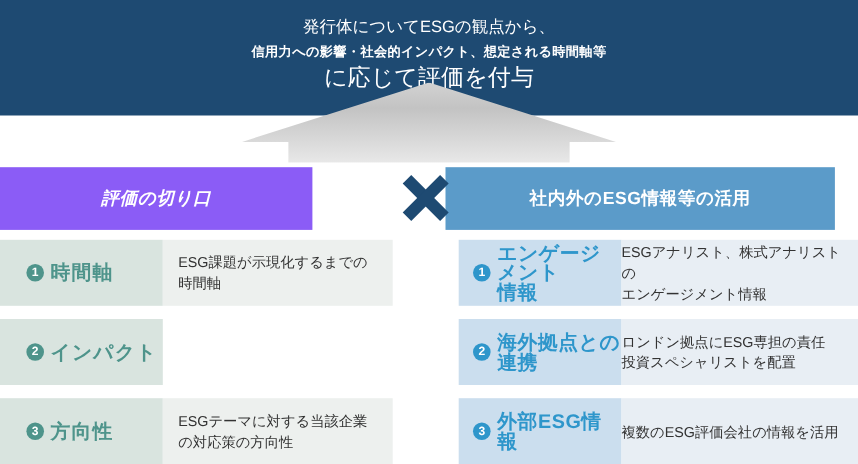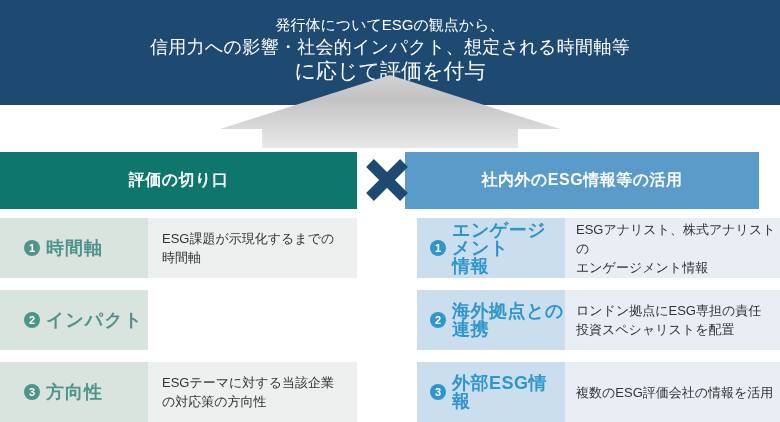--- a/index.html
+++ b/index.html
@@ -6,44 +6,44 @@
   .canvas {
     position:relative; width:780px; height:422px; overflow:hidden; background:#ffffff;
     font-family:"Liberation Sans","DejaVu Sans",sans-serif;
   }
   
   .banner {
     position:absolute; left:0; top:0; width:780px; height:105px;
     background:#1E4A72; color:#ffffff; text-align:center; z-index:1;
   }
   .banner .l1 { padding-top:14px; font-size:15px; line-height:21px; }
-  .banner .l2 { font-size:18px; font-weight:normal; line-height:25px; letter-spacing:0.3px; }
+  .banner .l2 { font-size:12px; font-weight:bold; line-height:25px; letter-spacing:0.3px; }
   .banner .l3 { font-size:21px; line-height:22px; }
   
   .up-arrow {
     position:absolute; left:220px; top:75px; width:340px; height:73px; z-index:2;
     background:linear-gradient(180deg,#d2d2d2 0%,#c3c3c3 32%,#e8e8e8 100%);
     clip-path:polygon(50% 0,100% 74%,87.6% 74%,87.6% 100%,12.4% 100%,12.4% 74%,0 74%);
   }
   
   .col-header {
     position:absolute; top:152px; height:57px; color:#ffffff; font-weight:bold;
     font-size:16px; display:flex; align-items:center; justify-content:center;
     letter-spacing:0.5px;
   }
-  .col-header.left  { left:0;     width:357px; background:#0f766e; }
+  .col-header.left  { left:0;     width:284px; background:#8b5cf6;font-style:italic; }
   .col-header.right { left:405px; width:354px; background:#5B9BC9; }
   .cross { position:absolute; left:363px; top:156px; width:48px; height:48px; }
   
   .cell { position:absolute; height:60px; display:flex; align-items:center; box-sizing:border-box; }
   .r1 { top:218px; } .r2 { top:290px; } .r3 { top:362px; }
   .label-cell.left  { left:0;     width:148px; background:#D9E4DF; padding-left:24px; }
   .desc-cell.left   { left:148px; width:209px; background:#EDF0EE; padding-left:14px; padding-right:2px; }
   .label-cell.right { left:417px; width:148px; background:#CBDEEE; padding-left:13px; }
-  .desc-cell.right  { left:565px; width:215px; background:#E8EEF4; padding-left:11px; padding-right:4px; }
+  .desc-cell.right  { left:565px; width:215px; background:#E8EEF4; padding-left:0; padding-right:4px; }
   .label-inner { display:flex; align-items:center; gap:6px; }
   .num {
     flex:0 0 auto; width:16px; height:16px; border-radius:50%;
     color:#fff; font-size:11px; font-weight:bold;
     display:flex; align-items:center; justify-content:center;
   }
   .label-cell.left  .num { background:#4E948B; }
   .label-cell.right .num { background:#2E96CB; }
   .label-text { font-size:18px; font-weight:bold; line-height:18px; white-space:pre-line; }
   .label-cell.left  .label-text { color:#4E948B; letter-spacing:1px; }

